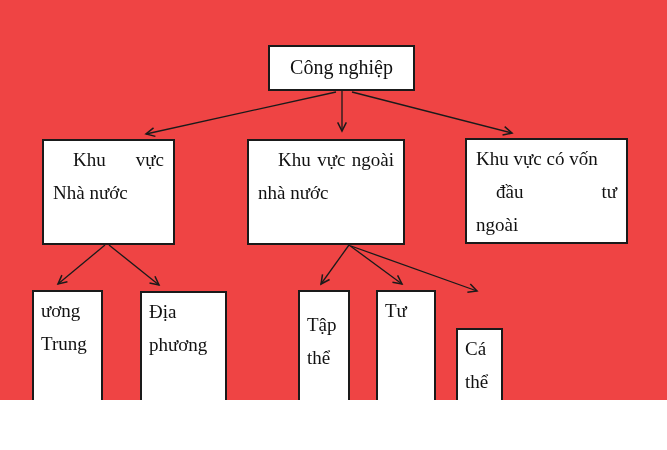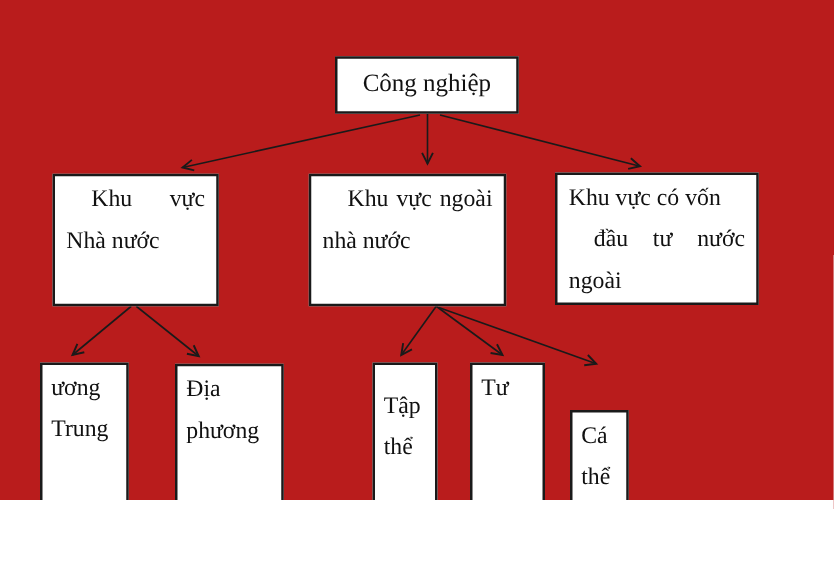--- a/index.html
+++ b/index.html
@@ -1,33 +1,33 @@
 <!DOCTYPE html>
 <html><head>
 <meta charset="utf-8">
 <style>
   html,body { margin:0; padding:0; background:#ffffff; }
   .canvas {
-    position:relative; width:667px; height:400px; background:#b91c1c;
+    position:relative; width:667px; height:400px; background:#ef4444;
     font-family:"Liberation Serif","DejaVu Serif",serif; color:#111;
     overflow:hidden;
   }
   .arrows { position:absolute; left:0; top:0; width:667px; height:450px; }
   .node {
     position:absolute; box-sizing:border-box; border:2px solid #1a1a1a;
     background:#ffffff; font-size:19px; line-height:33px; overflow:hidden;
   }
   .line { white-space:nowrap; }
   .just { display:flex; justify-content:space-between;margin-left:20px; }
   
   #n-top { left:268px; top:45px;  width:147px; height:46px;
            line-height:41px; text-align:center; font-size:20px; }
   #n-a   { left:42px;  top:139px; width:133px; height:106px; padding:2px 9px; }
   #n-b   { left:247px; top:139px; width:158px; height:106px; padding:2px 9px; }
-  #n-c   { left:444px; top:138px; width:163px; height:106px; padding:2px 9px; }
+  #n-c   { left:465px; top:138px; width:163px; height:106px; padding:2px 9px; }
   #n-tu  { left:32px;  top:290px; width:71px;  height:128px; padding:2px 7px; }
   #n-dp  { left:140px; top:291px; width:87px;  height:127px; padding:2px 7px; }
   #n-tt  { left:298px; top:290px; width:52px;  height:130px; padding:16px 7px; }
   #n-tn  { left:376px; top:290px; width:60px;  height:130px; padding:2px 7px; }
   #n-ct  { left:456px; top:291px; width:47px;  height:129px; padding:2px 7px;margin-top:37px; }
 </style>
 </head>
 <body>
 
 <div class="canvas">
@@ -69,21 +69,20 @@
       <span>ngoài</span>
     </div>
     <div class="line">nhà nước</div>
   </div>
 
   <div class="node" id="n-c">
     <div class="line">Khu vực có vốn</div>
     <div class="line just">
       <span>đầu</span>
       <span>tư</span>
-      <span>nước</span>
     </div>
     <div class="line">ngoài</div>
   </div>
 
   <div class="node" id="n-tu">
     <div class="line">ương</div>
     <div class="line">Trung</div>
   </div>
 
   <div class="node" id="n-dp">

